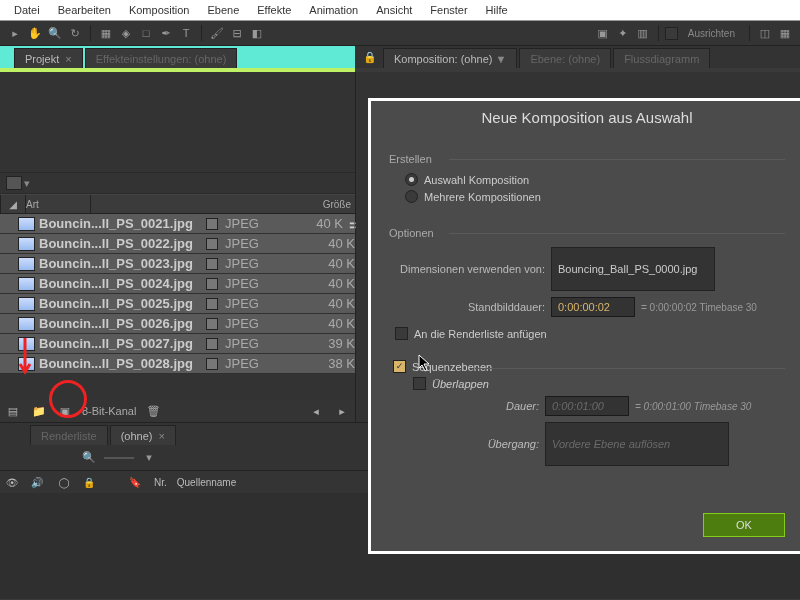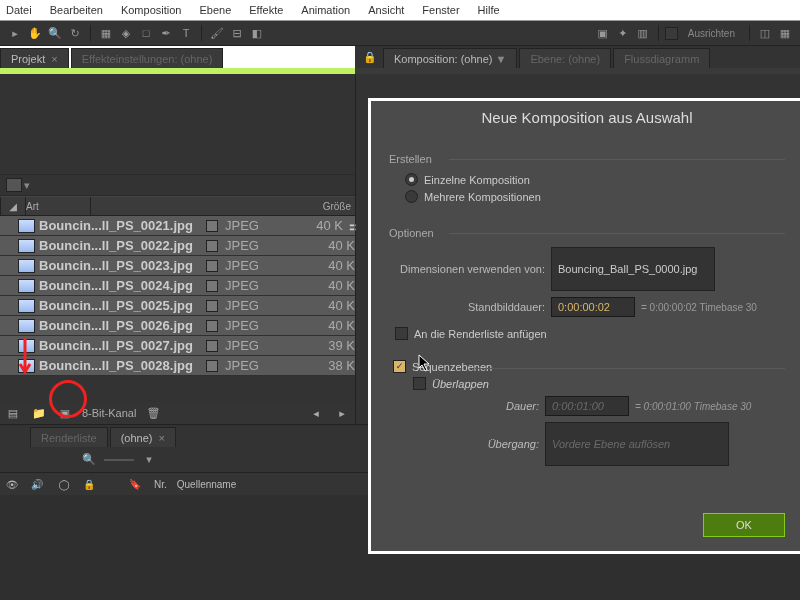--- a/index.html
+++ b/index.html
@@ -1,21 +1,21 @@
 <!DOCTYPE html>
 <html><head>
 <meta charset="utf-8">
 <style>
 html,body{margin:0;padding:0;width:800px;height:600px;overflow:hidden;font-family:Tahoma,Arial,sans-serif;font-size:11px;background:#3a3a3a;color:#aaa;}
-.menubar{background:#fff;height:20px;display:flex;align-items:center;padding:0 6px;color:#333;border-bottom:1px solid #999;}
+.menubar{background:#fff;height:20px;display:flex;align-items:center;padding:0 14px;color:#333;border-bottom:1px solid #999;}
 .menubar span{margin-right:18px;cursor:default;}
 .toolbar{height:24px;background:#343434;border-bottom:1px solid #222;display:flex;align-items:center;padding:0 6px;gap:2px;}
 .topicon{width:18px;height:18px;display:inline-flex;align-items:center;justify-content:center;color:#999;}
 .divv{width:1px;height:16px;background:#222;margin:0 4px;}
-.tabrow{height:22px;background:#ffffff;border-bottom:6px solid #bef264;display:flex;align-items:flex-end;padding-left:0;}
+.tabrow{height:22px;background:#5eead4;border-bottom:4px solid #bef264;display:flex;align-items:flex-end;padding-left:14px;}
 .tab{padding:4px 10px 3px 10px;color:#bbb;border:1px solid #222;border-bottom:none;background:#3a3a3a;margin-right:2px;font-size:11px;}
 .tab .x{margin-left:6px;color:#888;}
 .tab.faded{color:#666;}
 .mainrow{display:flex;height:350px;}
 .panel-left{width:355px;background:#333;border-right:1px solid #222;position:relative;display:flex;flex-direction:column;}
 .panel-right{flex:1;background:#333;position:relative;}
 .project-display{height:100px;}
 .project-filter{height:20px;display:flex;align-items:center;padding-left:6px;border-top:1px solid #2a2a2a;border-bottom:1px solid #2a2a2a;background:#333;}
 .filter-swatch{width:14px;height:12px;background:#555;border:1px solid #222;}
 .filter-arrow{margin-left:2px;color:#888;}
@@ -232,21 +232,21 @@
     <path d="M7 2 L7 34 M2 28 L7 36 L12 28" stroke="#e22" stroke-width="3" fill="none"></path>
   </svg>
 <div class="red-circle"></div>
 
 <div class="dialog">
   <div class="dlg-title">Neue Komposition aus Auswahl</div>
   <div class="dlg-body">
     <div class="sec-title">Erstellen</div>
     <div class="radiorow">
         <span class="radio on"></span>
-        <span>Einzelne Komposition</span>
+        <span>Auswahl Komposition</span>
       </div>
     <div class="radiorow">
         <span class="radio"></span>
         <span>Mehrere Kompositionen</span>
       </div>
 
     <div class="sec-title" style="margin-top:24px">Optionen</div>
     <div class="formrow">
       <div class="formlabel">Dimensionen verwenden von:</div>
       <div class="select">Bouncing_Ball_PS_0000.jpg</div>

